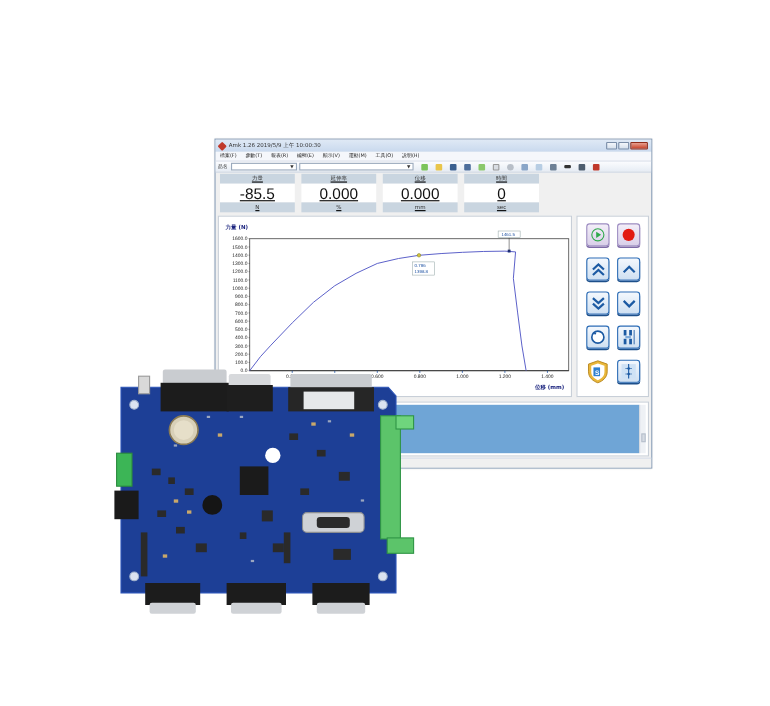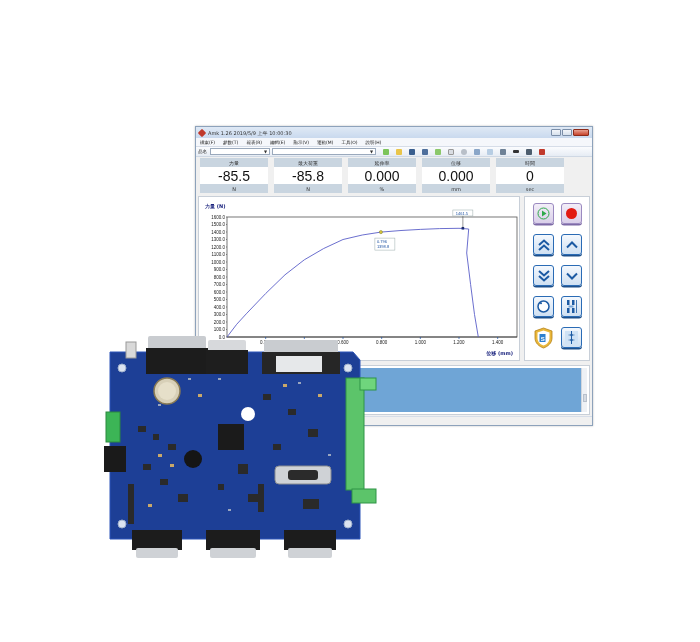--- a/index.html
+++ b/index.html
@@ -25,21 +25,21 @@
   .menubar { height: 9px; display: flex; align-items: center; gap: 8px; padding-left: 4px; background: #f5f7fb; border-bottom: 1px solid #d6dde8; }
   .menu-item { font-size: 4.5px; color: #222; white-space: nowrap; cursor: default; }
 
   .toolbar { height: 10px; display: flex; align-items: center; padding-left: 2px; gap: 2px; background: linear-gradient(#fbfcfe,#e6ecf4); border-bottom: 1px solid #cfd8e4; }
   .tb-label { font-size: 4.5px; color: #222; margin-right: 1px; }
   .combo { height: 7px; background: #fff; border: 1px solid #9aa9bc; display: flex; align-items: center; justify-content: flex-end; padding-right: 2px; }
   .combo .arrow { font-size: 4px; color: #333; }
   .tb-icon { width: 6px; height: 6px; border-radius: 1px; margin-left: 5px; }
 
   
-  .readouts { position: absolute; left: 4px; top: 31px; display: flex; gap: 6px; }
+  .readouts { position: absolute; left: 4px; top: 31px; display: flex; gap: 6px; text-decoration: underline; }
   .readout { width: 68px; }
   .readout .lbl, .readout .unit {
     height: 9px; background: #c9d5e0; font-size: 5px; color: #333; display: flex; align-items: center; justify-content: center;
   }
   .readout .val { height: 17px; background: #fff; font-size: 14px; color: #111; display: flex; align-items: center; justify-content: center; font-family: "Liberation Sans", sans-serif; }
 
   
   .chart-panel { position: absolute; left: 2px; top: 69px; width: 322px; height: 165px; background: #fff; border: 1px solid #c8cfd8; }
   .chart-ylabel { position: absolute; left: 6px; top: 6px; font-size: 5px; color: #1a237e; font-weight: bold; }
   .chart-xlabel { position: absolute; right: 6px; bottom: 4px; font-size: 5px; color: #1a237e; font-weight: bold; }
@@ -114,25 +114,20 @@
     <span class="tb-icon" style="background:#6e8196"></span>
     <span class="tb-icon" style="background:#333;height:3px"></span>
     <span class="tb-icon" style="background:#4d5d6e"></span>
     <span class="tb-icon" style="background:#c0392b"></span>
   </div>
 
   <div class="readouts">
     <div class="readout">
       <div class="lbl">力量</div>
       <div class="val">-85.5</div>
-      <div class="unit">N</div>
-    </div>
-    <div class="readout">
-      <div class="lbl">最大荷重</div>
-      <div class="val">-85.8</div>
       <div class="unit">N</div>
     </div>
     <div class="readout">
       <div class="lbl">延伸率</div>
       <div class="val">0.000</div>
       <div class="unit">%</div>
     </div>
     <div class="readout">
       <div class="lbl">位移</div>
       <div class="val">0.000</div>

